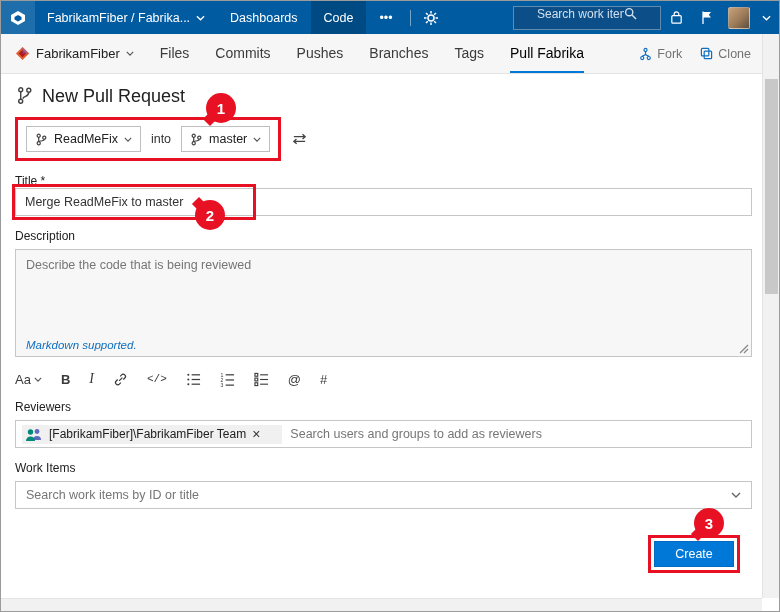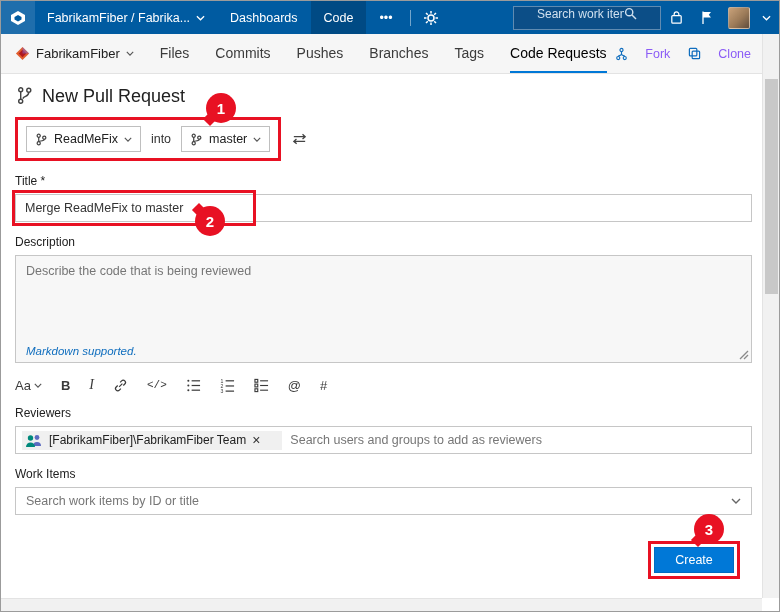--- a/index.html
+++ b/index.html
@@ -21,36 +21,36 @@
   .avatar { width:22px; height:22px; border-radius:2px; margin:0 4px 0 6px; cursor:pointer;
             background:linear-gradient(135deg,#c9a27a 0%,#9b7a58 55%,#5f4c3c 100%); border:1px solid rgba(255,255,255,0.4); }
 
   
   .subnav { display:flex; align-items:center; height:40px; background:#f6f6f6; border-bottom:1px solid #e3e3e3; padding:0 14px; color:#3b3b3b; }
   .project { display:flex; align-items:center; gap:6px; font-size:13px; color:#212121; margin-right:26px; cursor:pointer; white-space:nowrap; }
   .tabs { display:flex; height:100%; gap:26px; }
   .tab { display:flex; align-items:center; height:100%; font-size:14px; color:#3b3b3b; border-bottom:2px solid transparent; cursor:pointer; white-space:nowrap; }
   .tab.active { color:#000; border-bottom-color:#0078d7; }
   .subnav-actions { margin-left:auto; display:flex; gap:18px; margin-right:14px; }
-  .linkbtn { display:flex; align-items:center; gap:17px; color:#8b5cf6; font-size:12.5px; cursor:pointer; }
+  .linkbtn { display:flex; align-items:center; gap:5px; color:#737373; font-size:12.5px; cursor:pointer; }
 
   
   .content { position:relative; padding:12px 10px 0 14px; margin-right:17px; }
   .page-heading { display:flex; align-items:flex-start; gap:8px; color:#212121; }
   .page-heading h1 { font-size:18px; font-weight:400; }
 
   .branch-row { display:flex; align-items:center; margin-top:10px; }
   .red-box { border:3px solid #e81123; }
   .branches-box { position:relative; display:inline-flex; align-items:center; gap:10px; padding:6px 8px; }
   .branch-select { display:inline-flex; align-items:center; gap:6px; height:26px; padding:0 8px; border:1px solid #bfbfbf; background:#fff; font-size:12.5px; color:#212121; cursor:pointer; white-space:nowrap; }
   .into { font-size:12.5px; color:#333; }
   .swap { margin-left:10px; color:#444; cursor:pointer; display:flex; align-items:center; }
 
   .field-label { margin-top:13px; font-size:12px; color:#212121; }
-  .title-wrap { position:relative; margin-top:6px; }
+  .title-wrap { position:relative; margin-top:0; }
   .text-input { width:100%; height:28px; border:1px solid #c6c6c6; padding:0 9px; font-size:12.5px; color:#333; font-family:inherit; outline:none; background:#fff; }
   .red-overlay { position:absolute; left:-3px; top:-4px; width:244px; height:36px; border:3px solid #e81123; pointer-events:none; z-index:10; }
 
   .desc-box { position:relative; margin-top:6px; height:108px; background:#f7f7f7; border:1px solid #c6c6c6; padding:8px 10px; cursor:text; }
   .desc-placeholder { font-size:12.5px; color:#767676; }
   .md-note { position:absolute; left:10px; bottom:5px; font-size:11.5px; font-style:italic; color:#106ebe; text-decoration:none; cursor:pointer; }
   .resize { position:absolute; right:2px; bottom:2px; color:#8a8a8a; cursor:nwse-resize; }
 
   .md-toolbar { display:flex; align-items:center; gap:19px; margin-top:14px; color:#3b3b3b; }
   .tbtn { display:flex; align-items:center; gap:3px; font-size:13px; cursor:pointer; color:#3b3b3b; }
@@ -154,21 +154,21 @@
       <svg width="8" height="5" viewBox="0 0 10 6">
         <polyline points="1,1 5,5 9,1" fill="none" stroke="#555" stroke-width="1.4"></polyline>
       </svg>
     </div>
     <div class="tabs">
       <div class="tab">Files</div>
       <div class="tab">Commits</div>
       <div class="tab">Pushes</div>
       <div class="tab">Branches</div>
       <div class="tab">Tags</div>
-      <div class="tab active">Code Requests</div>
+      <div class="tab active">Pull Fabrika</div>
     </div>
     <div class="subnav-actions">
       <div class="linkbtn">
         <svg width="13" height="14" viewBox="0 0 16 16" fill="none" stroke="#106ebe" stroke-width="1.4">
           <circle cx="8" cy="3" r="1.9"></circle>
             <circle cx="4" cy="13" r="1.9"></circle>
             <circle cx="12" cy="13" r="1.9"></circle>
           <path d="M8 5v3 M8 8c0 2.5-4 1.5-4 3 M8 8c0 2.5 4 1.5 4 3"></path>
         </svg>
         <span>Fork</span>

